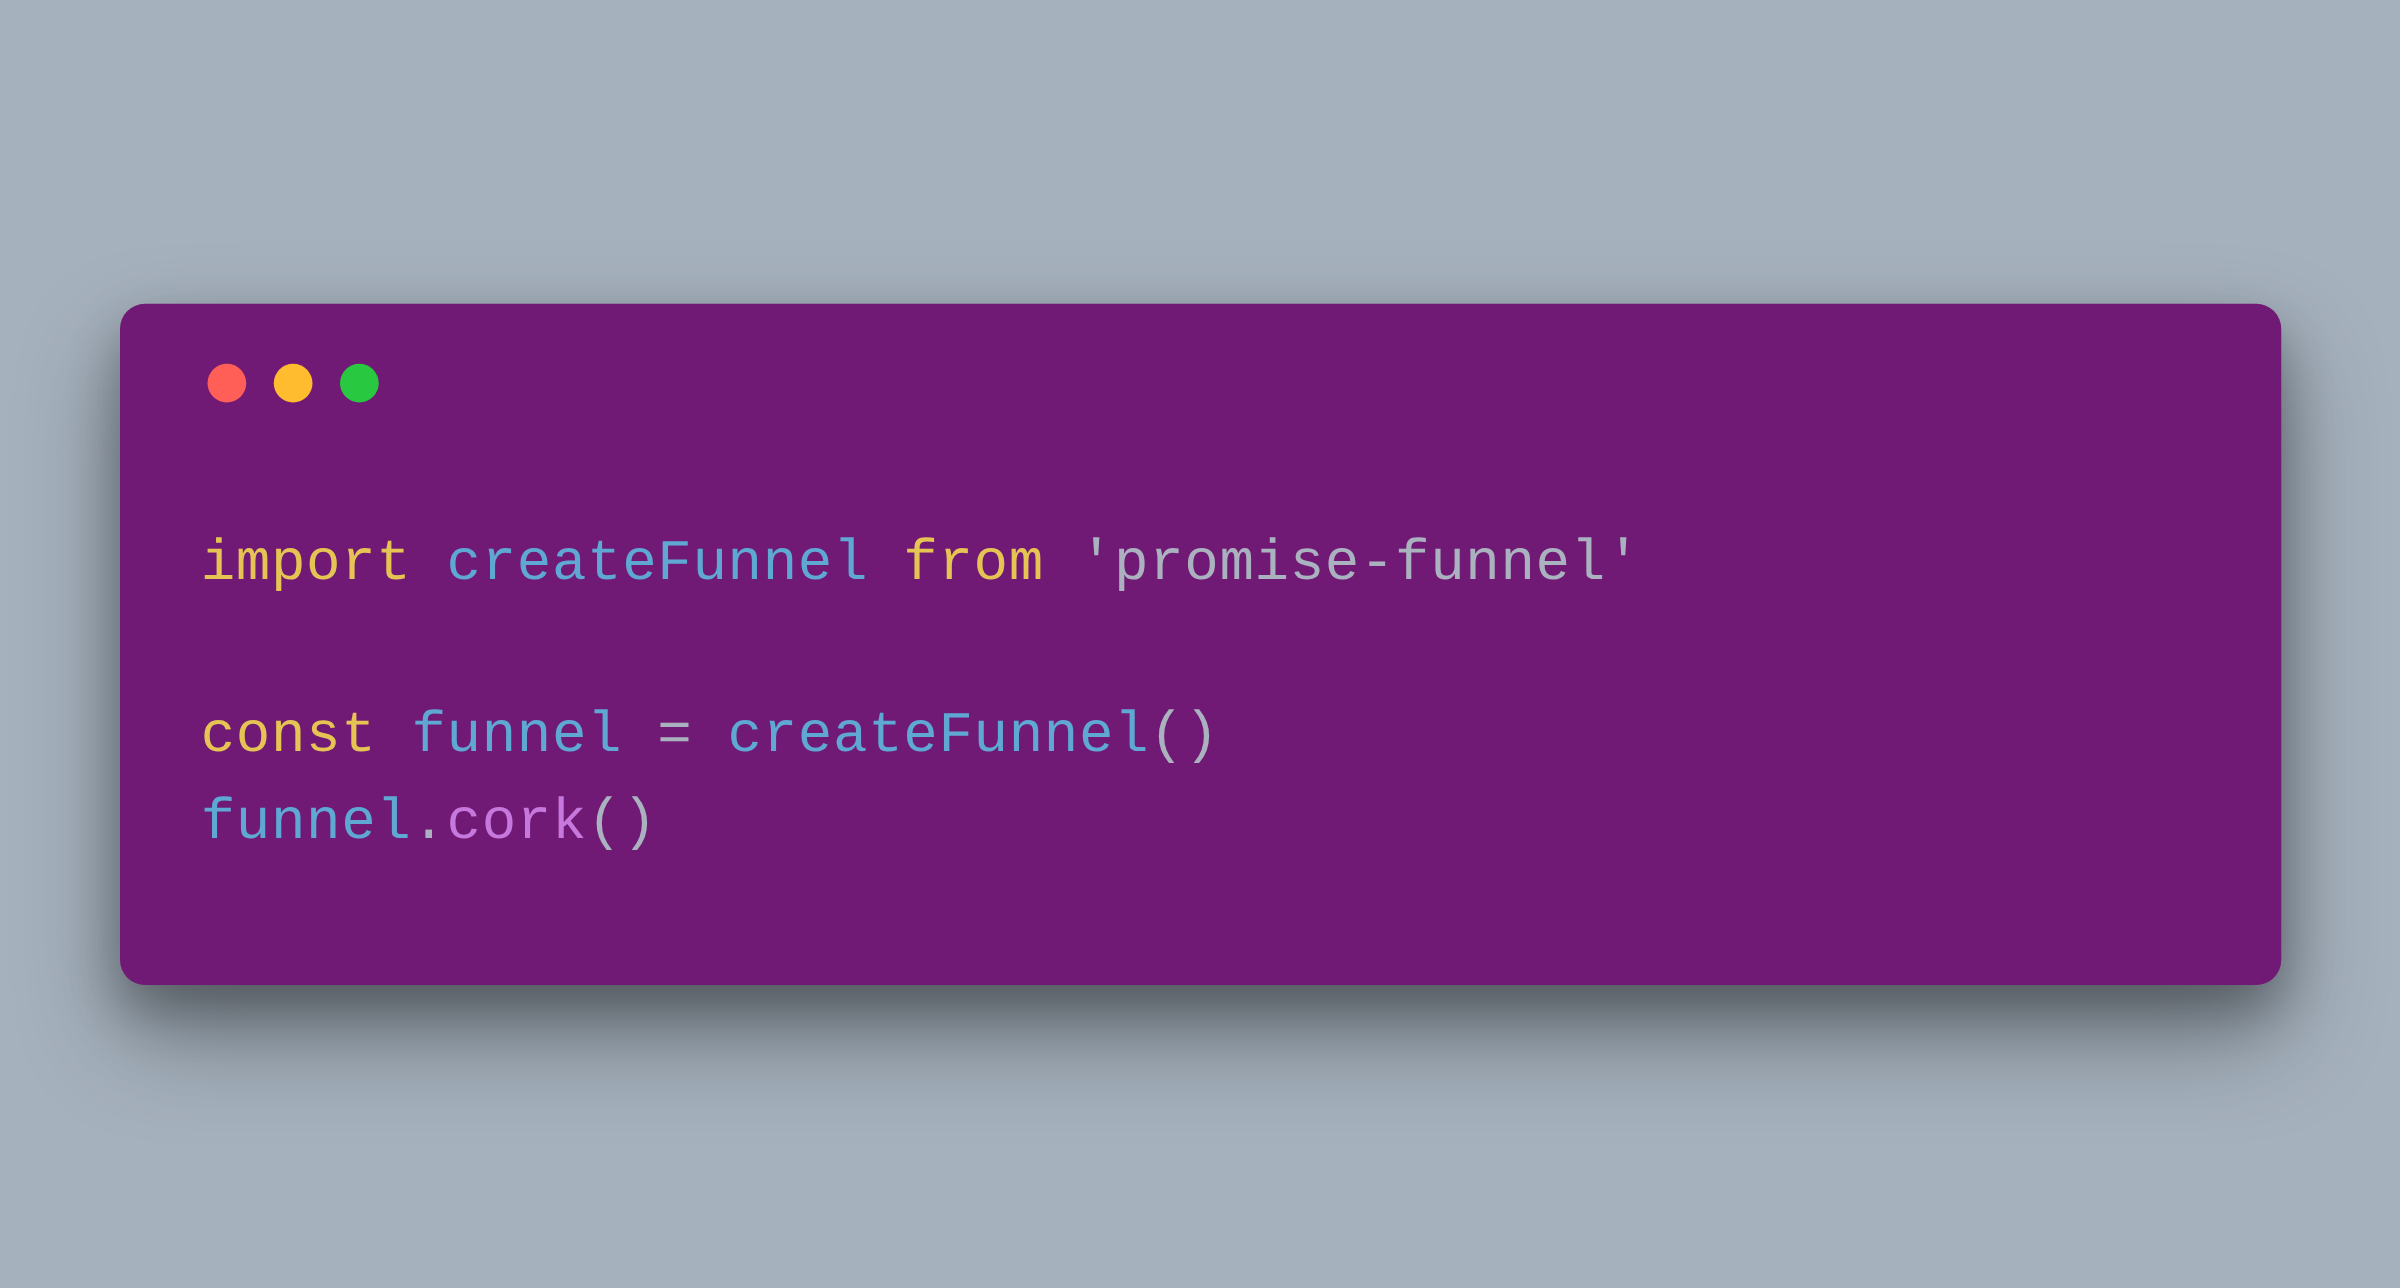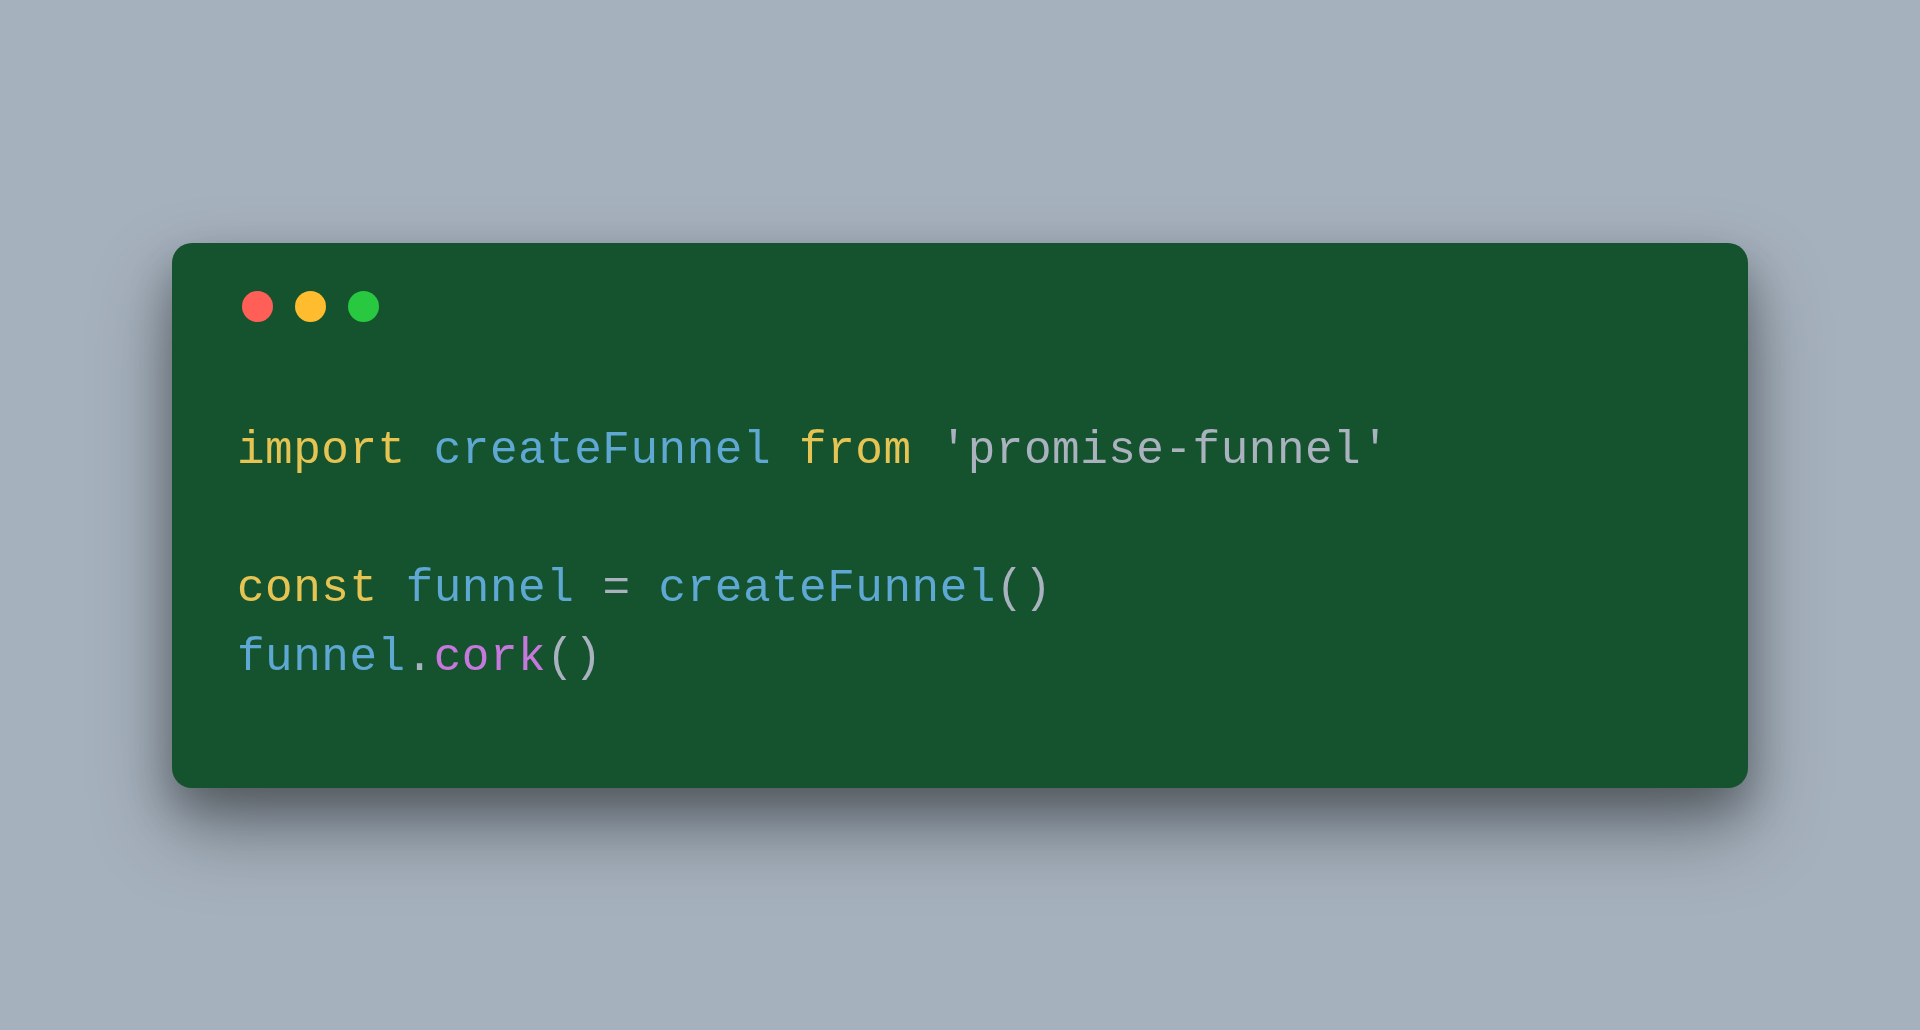--- a/index.html
+++ b/index.html
@@ -10,22 +10,22 @@
     body {
       width: 1920px;
       height: 1030px;
       background: #a5b1bd;
       display: flex;
       align-items: center;
       justify-content: center;
       font-family: 'SF Mono', 'Monaco', 'Menlo', 'Consolas', 'Courier New', monospace;
     }
     .code-window {
-      width: 1576px;
-      background: #14532d;
+      width: 1729px;
+      background: #701a75;
       border-radius: 20px;
       box-shadow: 0 40px 80px rgba(0, 0, 0, 0.35), 0 20px 40px rgba(0, 0, 0, 0.25);
       padding: 48px 65px 95px 65px;
     }
     .traffic-lights {
       display: flex;
       gap: 22px;
       margin-bottom: 95px;
       margin-left: 5px;
     }

